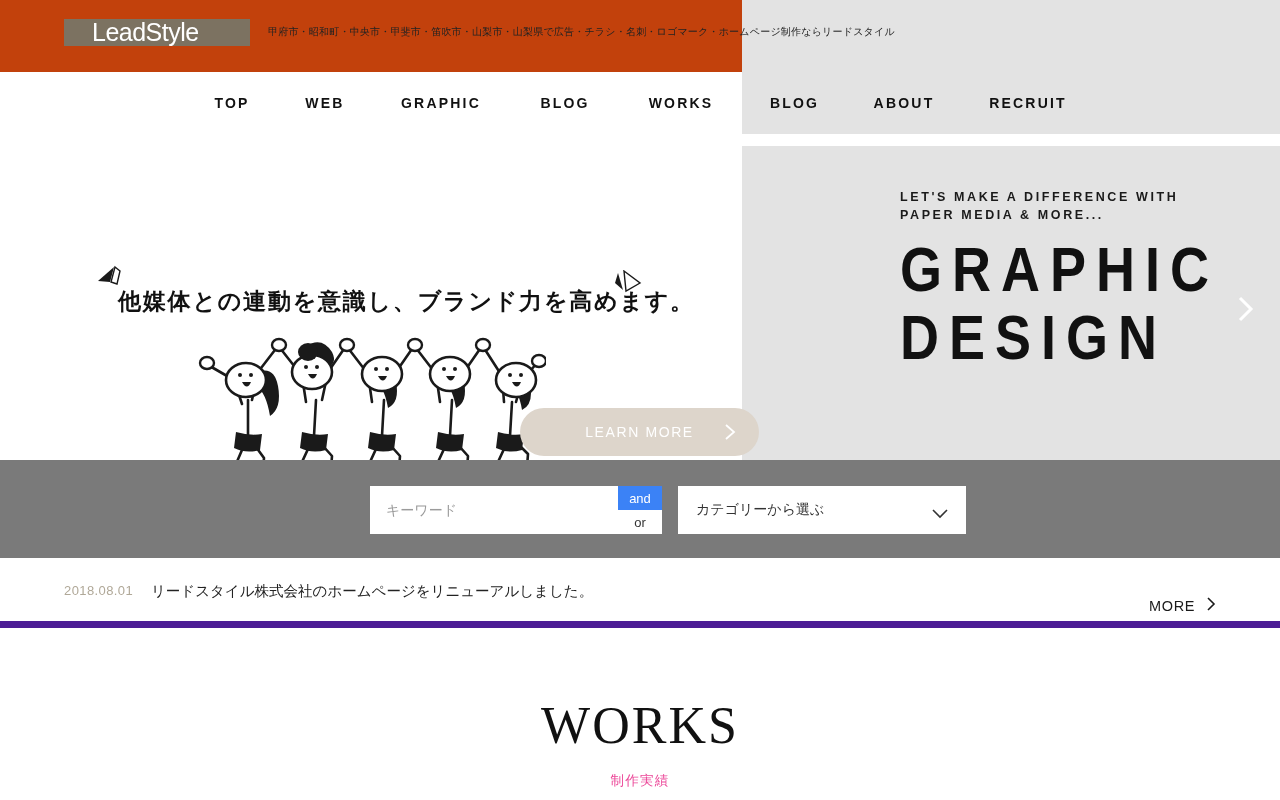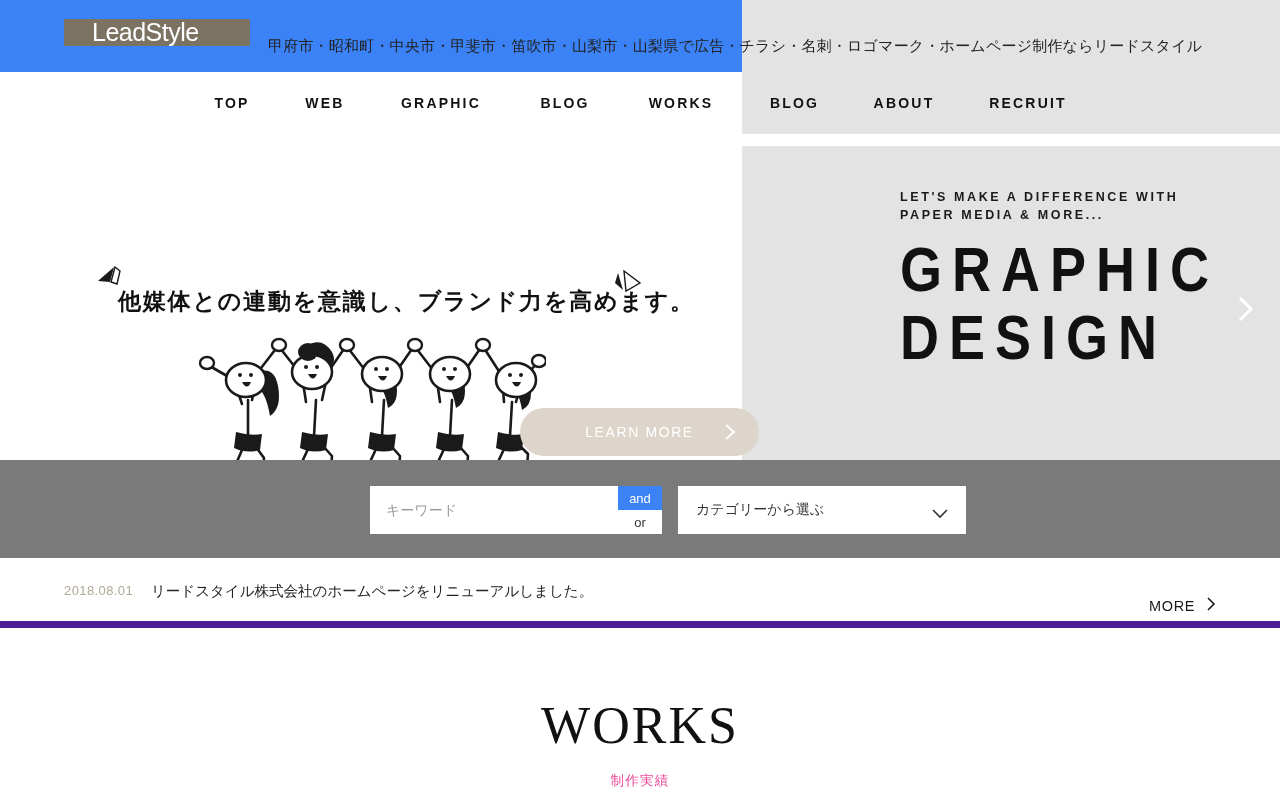--- a/index.html
+++ b/index.html
@@ -8,21 +8,21 @@
     overflow: hidden;
     background: #ffffff;
     font-family: "Liberation Sans", "DejaVu Sans", sans-serif;
     color: #1a1a1a;
   }
 
   
   .header {
     position: relative;
     height: 72px;
-    background: #3b82f6;
+    background: #c2410c;
     text-align: right;
   }
   .header-gray-panel {
     position: absolute;
     left: 742px; top: 0;
     width: 538px; height: 72px;
     background: #e3e3e3;
   }
   .logo {
     position: absolute;
@@ -37,25 +37,24 @@
     font-weight: 400;
     color: #ffffff;
     letter-spacing: -0.5px;
     margin-left: 28px;
     line-height: 1;
     font-family: "Liberation Sans", sans-serif;
   }
   .tagline {
     position: absolute;
     left: 268px; top: 25px;
-    font-size: 15px;
+    font-size: 10px;
     color: #222222;
     white-space: nowrap;
     letter-spacing: 0.2px;
-    margin-top: 12px;
   }
 
   
   .nav {
     position: relative;
     height: 62px;
     background: #ffffff;
   }
   .nav-gray-panel {
     position: absolute;

